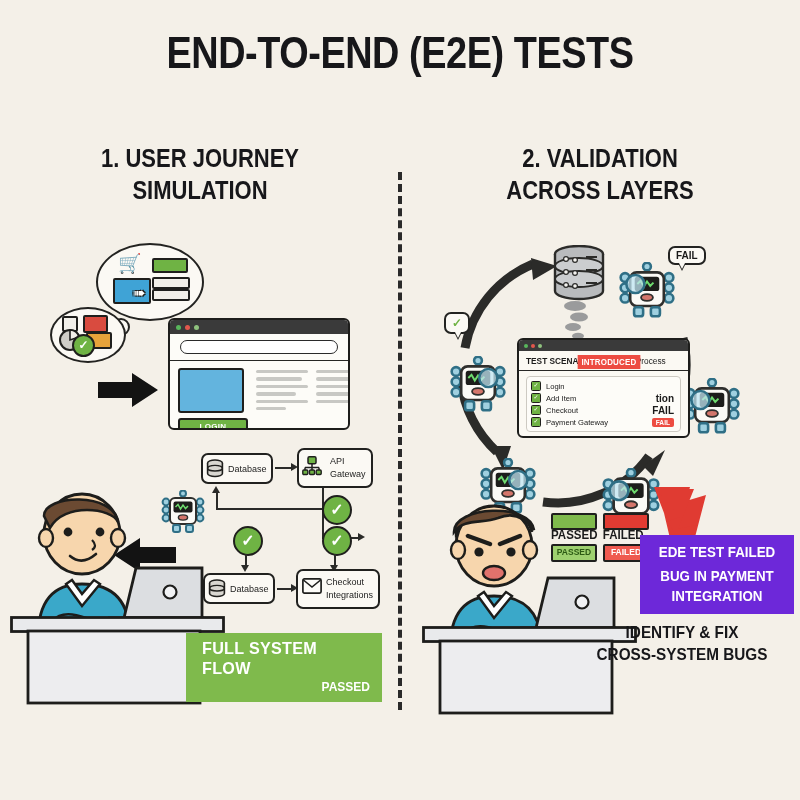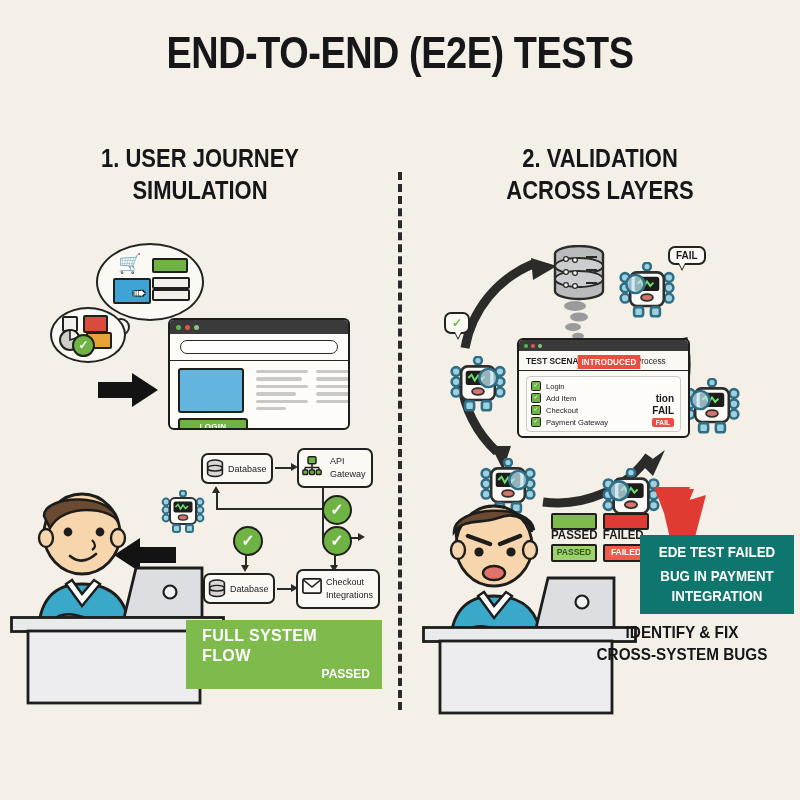--- a/index.html
+++ b/index.html
@@ -129,21 +129,21 @@
 
   
   .banner-green {
     position: absolute; background: #7fba4c;
     padding: 6px 12px 8px 12px;
     color: #fff;
   }
   .banner-green .l1 { font-size: 17px; font-weight: bold; letter-spacing: .3px; transform: scaleX(.95); transform-origin: left; }
   .banner-green .l2 { font-size: 12px; font-weight: bold; text-align: right; margin-top: 1px; }
   .banner-red {
-    position: absolute; background: #0f766e; color: #fff;
+    position: absolute; background: #6d28d9; color: #fff;
     text-align: center; padding: 9px 8px;
     font-weight: bold;
   }
   .banner-red .l1 { font-size: 14.5px; transform: scaleX(.92); }
   .banner-red .l2 { font-size: 14.5px; margin-top: 7px; transform: scaleX(.92); line-height: 1.25; }
   .footline {
     position: absolute; text-align: center;
     font-size: 17px; font-weight: bold; line-height: 1.3;
     transform: scaleX(.9); color: #17171a;
   }
@@ -395,21 +395,21 @@
     <path d="M18 56 L30 6 L96 6 L96 56 Z" fill="#dcdee1" stroke="#1d1d1b" stroke-width="2.8"></path>
     <circle cx="64" cy="30" r="6.5" fill="#f1f2f4" stroke="#1d1d1b" stroke-width="2.2"></circle>
     <path d="M2 56 L98 56" stroke="#1d1d1b" stroke-width="2.8"></path>
   </svg>
 
   <svg class="desk" style="left:10px; top:616px;" width="215" height="90" viewBox="0 0 215 90">
     <rect x="1.5" y="1.5" width="212" height="14" fill="#e9eaec" stroke="#1d1d1b" stroke-width="2.8"></rect>
     <rect x="18" y="15" width="172" height="72" fill="#ededef" stroke="#1d1d1b" stroke-width="2.8"></rect>
   </svg>
 
-  <div class="banner-green" style="left:186px; top:620px; width:168px;padding-left:16px;">
+  <div class="banner-green" style="left:186px; top:633px; width:168px;padding-left:16px;">
     <div class="l1">FULL SYSTEM FLOW</div>
     <div class="l2">PASSED</div>
   </div>
 
   <svg style="position:absolute; left:425px; top:240px;" width="300" height="290" viewBox="0 0 300 290">
     <g fill="none" stroke="#2b2b29" stroke-width="9" stroke-linecap="butt">
       <path d="M40 108 A112 112 0 0 1 108 24"></path>
       <path d="M258 98 A112 112 0 0 1 252 168"></path>
       <path d="M36 140 A112 112 0 0 0 72 212"></path>
       <path d="M118 262 A112 112 0 0 0 224 216"></path>

